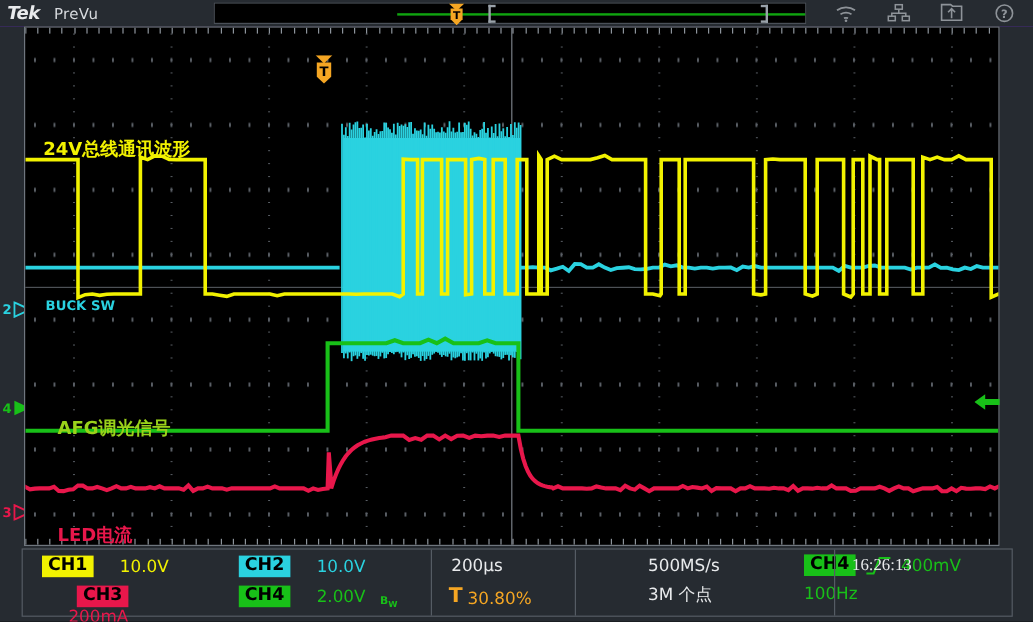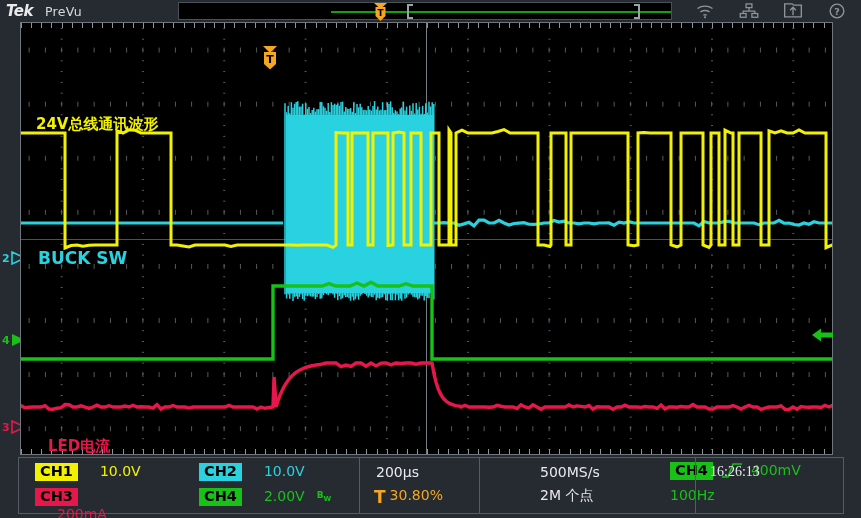--- a/index.html
+++ b/index.html
@@ -109,21 +109,21 @@
   #statusbar {
     position: absolute; left: 0; top: 455px; width: 861px; height: 63px;
     background: #262b31;
   }
   #status-inner {
     position: absolute; left: 18px; top: 2px; width: 826px; height: 57px;
     border: 1px solid #555c64; display: flex;
   }
   .sb-sec { position: relative; height: 100%; }
   .sb-sec + .sb-sec { border-left: 1px solid #555c64; }
-  .sb-row { position: absolute; display: flex; align-items: flex-start; }
+  .sb-row { position: absolute; display: flex; align-items: flex-end; }
   .chip {
     display: inline-block; padding: 1px 5px 2px 5px;
     font-size: 14.5px; font-weight: bold; color: #000;
     font-family: "DejaVu Sans", "Liberation Sans", sans-serif;
     line-height: 1.05;
   }
   .val { font-size: 14px; }
   .bw { font-size: 9px; font-weight: bold; position: relative; top: 2px; }
   .bw sub { font-size: 7px; }
   .white { color: #e8eaec; }
@@ -474,21 +474,22 @@
         <g>
           <path id="ch4-path" fill="none" stroke="#18c018" stroke-width="3.4" d="M0,336 L0,336 L10,336 L20,336 L30,336 L40,336 L50,336 L60,336 L70,336 L80,336 L90,336 L100,336 L110,336 L120,336 L130,336 L140,336 L150,336 L160,336 L170,336 L180,336 L190,336 L200,336 L210,336 L220,336 L230,336 L240,336 L250,336 L252,336 L252,263 L252,263 L259,263 L266,263 L273,263 L280,263 L287,263 L294,263 L301,263 L308,260.54500138645295 L315,263 L322,263 L329,263 L336,260.0078200087919 L343,263 L350,259.20635069730054 L357,263 L364,263 L371,263 L378,263 L385,260.6698746670363 L392,263 L399,263 L406,263 L411,263 L411,336 L411,336 L421,336 L431,336 L441,336 L451,336 L461,336 L471,336 L481,336 L491,336 L501,336 L511,336 L521,336 L531,336 L541,336 L551,336 L561,336 L571,336 L581,336 L591,336 L601,336 L611,336 L621,336 L631,336 L641,336 L651,336 L661,336 L671,336 L681,336 L691,336 L701,336 L711,336 L721,336 L731,336 L741,336 L751,336 L761,336 L771,336 L781,336 L791,336 L801,336 L811,336"></path>
         </g>
 
         <g>
           <path id="ch3-path" fill="none" stroke="#e8174b" stroke-width="3.4" d="M0,384 L0,382.73139277157907 L4,384.78847721372193 L8,384.20122766620534 L12,384 L16,384 L20,384 L24,382.60262155584184 L28,386.1009823701349 L32,386.26556910423824 L36,385.19386330418934 L40,384.72361529023556 L44,381.5663097016822 L48,381.7000474930741 L52,384 L56,384 L60,382.8223809009988 L64,384 L68,385.4402241836955 L72,384 L76,382.11062529711546 L80,384 L84,384 L88,382.6815597122449 L92,384 L96,384 L100,384 L104,383.00592221250105 L108,384 L112,382.260632902738 L116,384 L120,383.81767190728226 L124,383.9843597423678 L128,384 L132,385.1401082592272 L136,381.55919411781207 L140,386.0946365616259 L144,384 L148,384 L152,382.50452005909966 L156,384 L160,384 L164,384 L168,385.0447096841152 L172,384 L176,384 L180,384 L184,384 L188,384 L192,384 L196,384 L200,384 L204,384 L208,382.39547887486196 L212,384 L216,384 L220,384 L224,384 L228,384 L232,384 L236,386.0247091374009 L240,384 L244,385.28105163750286 L248,384.5145454420776 L252,384 L253,354 L255,380 L255,384 L257,377.72577244305944 L259,372.3462251460341 L261,367.73378021025565 L263,363.7790518454075 L265,360.3882522461717 L267,357.48096738069927 L269,354.9882499429274 L271,352.8509842424222 L273,351.01848425452187 L275,349.44729158303466 L277,348.1001448287454 L279,346.94509592193344 L281,345.95475246241097 L283,345.10562809890143 L285,344.3775855417738 L287,343.7533589999769 L289,343.2181447165963 L291,342.75924989243515 L293,342.3657916717169 L295,342.02843905124723 L297,341.73919159231747 L299,341.49118968742386 L300,341.29116073310894 L305,340 L310,340 L315,340 L320,343.58741462397734 L325,342.0964165041672 L330,343.45221176904266 L335,340 L340,340 L345,343.1335264458943 L350,340 L355,342.8671868158817 L360,340.13809932402245 L365,340 L370,341.89934671013583 L375,340 L380,340.48773482464617 L385,340 L390,340 L395,341.17738260011066 L400,340 L405,340 L410,340 L411,340 L411,340 L413,350.9349991046874 L415,359.1524026316586 L417,365.3275947902142 L419,369.9681114777453 L421,373.45535439656186 L423,376.0759382654901 L425,378.04524753758903 L427,379.52513873861403 L429,380.6372433724062 L431,381.4729647522248 L433,382.1009903924961 L435,382.57293740062903 L437,382.9275948607757 L439,383.1941118888957 L440,384 L444,382.24504852329613 L448,384 L452,384 L456,384 L460,384 L464,384 L468,384.28461411725016 L472,384 L476,382.3786667887488 L480,383.25627932034257 L484,384 L488,384 L492,384 L496,385.5390451271269 L500,381.8377629818105 L504,384 L508,385.00404635234923 L512,381.7618294955519 L516,384 L520,386.3043634019812 L524,384 L528,384 L532,384 L536,384 L540,384 L544,384 L548,382.01545873308345 L552,384 L556,382.9018405980439 L560,383.3581064054082 L564,384 L568,382.5457612415989 L572,386.1726349017921 L576,383.76277485595216 L580,384 L584,384 L588,384 L592,386.35050499665107 L596,384 L600,384 L604,382.2113391164277 L608,384 L612,384 L616,384 L620,384.3432895256408 L624,383.48648884984965 L628,384 L632,384 L636,385.4295852202594 L640,381.9922856206504 L644,385.97691172569847 L648,384 L652,384 L656,384.2000750613865 L660,383.4556838283109 L664,384 L668,384 L672,381.5735981762752 L676,384 L680,384 L684,384 L688,386.05686284441356 L692,385.94724753706123 L696,384 L700,384 L704,384 L708,384 L712,382.6136545246065 L716,384 L720,386.06419483039724 L724,384 L728,382.3386106793017 L732,384 L736,384 L740,386.31805339679966 L744,385.17751538924756 L748,384 L752,384 L756,384 L760,382.8336628681671 L764,386.29330256804514 L768,386.4113811575395 L772,384 L776,386.305191906544 L780,383.49441731068976 L784,384.1618988824365 L788,384.3113819671848 L792,384 L796,384 L800,384.54966151856337 L804,382.37892234366336 L808,384 L812,382.0521239156612"></path>
         </g>
       </svg>
 
       <div class="wlabel" style="left:15px; top:92px; color:#f2f200;">24V总线通讯波形</div>
-      <div class="wlabel" style="left:17px; top:225px; color:#2ad2e0; font-size:17px;">BUCK SW</div>
+      <div class="wlabel" style="left:17px; top:225px; color:#2ad2e0; font-size:11px;">BUCK SW</div>
+      <div class="wlabel" style="left:27px; top:325px; color:#9ad21a;">AFG调光信号</div>
       <div class="wlabel" style="left:27px; top:414px; color:#e8174b;">LED电流</div>
     </div>
 
     <svg id="trig-t" viewBox="0 0 16 24">
       <polygon points="1,0 15,0 8,7" fill="#f5a623"></polygon>
       <path d="M2,6 h12 v12 l-6,5.5 l-6,-5.5 z" fill="#f5a623"></path>
       <text x="8" y="17" font-size="11" font-weight="bold" fill="#000" text-anchor="middle" font-family="DejaVu Sans">T</text>
     </svg>
 
     <svg id="trig-level" viewBox="0 0 22 16">
@@ -528,21 +529,21 @@
           <span class="tbig">T</span>
           <span class="val orange" style="margin-left:4px;">30.80%</span>
         </div>
       </div>
 
       <div class="sb-sec" style="width:var(--w); flex:1;padding-left:31px;">
         <div class="sb-row white" style="left:60px; top:6px;">
           <span class="val">500MS/s</span>
         </div>
         <div class="sb-row white" style="left:60px; top:29px;">
-          <span class="val">2M 个点</span>
+          <span class="val">3M 个点</span>
         </div>
         <div class="sb-row" style="left:190px; top:4px;">
           <span class="chip" style="background:#18c018;">CH4</span>
           <svg width="22" height="17" viewBox="0 0 22 17" style="margin-left:8px;">
             <path d="M1,15 h6 l5,-13 h9" stroke="#18c018" stroke-width="1.7" fill="none"></path>
           </svg>
           <span class="val" style="color:#18c018; margin-left:8px;">400mV</span>
         </div>
         <div class="sb-row" style="left:190px; top:29px;">
           <span class="val" style="color:#18c018;">100Hz</span>

